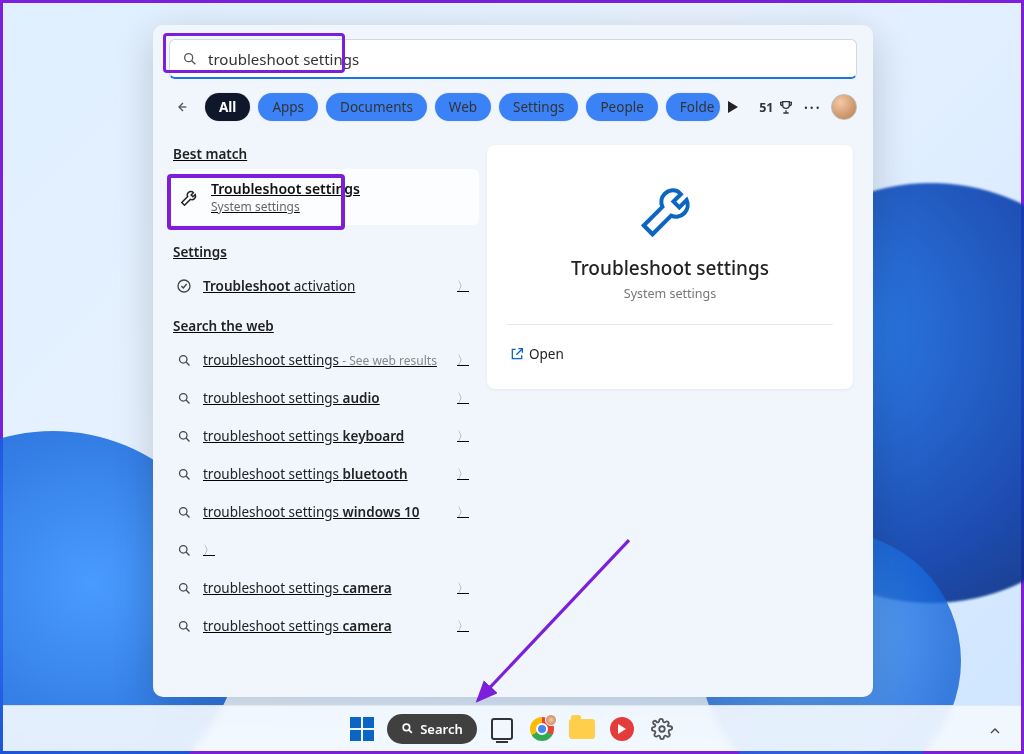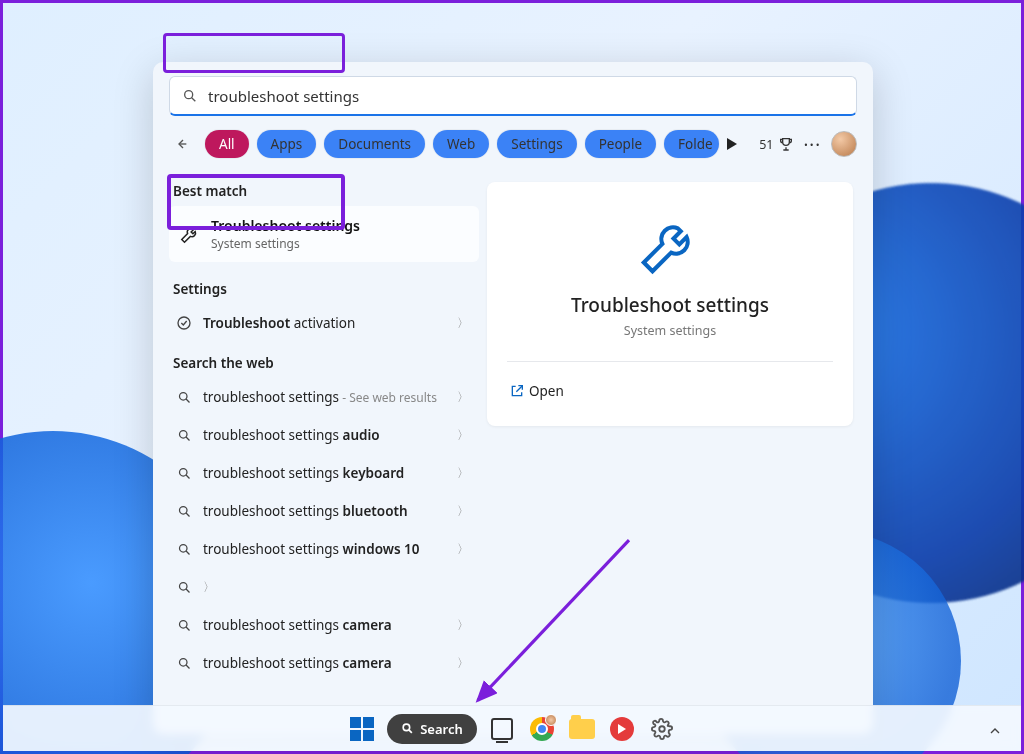--- a/index.html
+++ b/index.html
@@ -19,45 +19,45 @@
     opacity:.85; }
   .bloom3 { position:absolute; right:60px; bottom:-40px; width:260px; height:260px; border-radius:50%;
     background: radial-gradient(circle at 40% 40%, #4aa3ff 0%, #1160d6 70%);
     opacity:.8; }
 
   
   .flyout {
     position:absolute; left:150px; top:22px; width:720px; height:672px;
     background: #f1f6fc; border-radius:10px;
     box-shadow: 0 10px 40px rgba(0,0,0,.18);
-    display:flex; flex-direction:column;margin-top:37px;
+    display:flex; flex-direction:column;
   }
   .searchbar {
     margin:14px 16px 10px; height:40px; background:#fff;
     border:1px solid #cfd9e6; border-bottom:2px solid #1a73e8; border-radius:6px;
     display:flex; align-items:center; padding:0 12px;
   }
   .searchbar input { flex:1; border:none; outline:none; font-size:15px; color:#333; background:transparent; }
   .searchbar .magnify { width:16px; height:16px; margin-right:10px; color:#555; }
   .hl-search { position:absolute; left:160px; top:30px; width:182px; height:40px; border:3px solid #7b1fdb; border-radius:4px; pointer-events:none; }
 
   .filterrow {
     display:flex; align-items:center; padding:4px 16px 10px; gap:8px; position:relative;
   }
   .back { width:24px; height:24px; display:flex; align-items:center; justify-content:center; color:#555; margin-right:4px; }
   .pill { padding:5px 14px; border-radius:16px; background:#3b82f6; font-size:13.5px; color:#333; box-shadow:0 0 0 1px rgba(0,0,0,.04); white-space:nowrap; cursor:pointer; }
-  .pill.active { background:#be185d; color:#fff; font-weight:400; }
+  .pill.active { background:#0f172a; color:#fff; font-weight:700; }
   .filterrow .right { margin-left:auto; display:flex; align-items:center; gap:10px; }
-  .pts { font-size:12.5px; color:#333; display:flex; align-items:center; gap:4px; }
+  .pts { font-size:12.5px; color:#333; display:flex; align-items:center; gap:4px;font-weight:bold; }
   .dots { font-size:18px; color:#333; letter-spacing:1px; cursor:pointer; }
   .avatar { width:26px; height:26px; border-radius:50%; background: radial-gradient(circle at 35% 30%, #f3c9a6, #b97a4a); border:1px solid #bbb; }
   .playicon { width:0; height:0; border-left:10px solid #222; border-top:6px solid transparent; border-bottom:6px solid transparent; cursor:pointer; }
 
   .body { flex:1; display:flex; overflow:hidden; }
-  .leftcol { width:326px; padding:6px 0 10px 16px; overflow:hidden; }
+  .leftcol { width:326px; padding:6px 0 10px 16px; overflow:hidden;text-decoration:underline; }
   .rightcol { flex:1; padding:14px 20px 10px 8px; }
 
   .sec-head { font-size:13.5px; font-weight:600; color:#222; margin:8px 4px 6px; }
 
   .match {
     display:flex; align-items:center; gap:10px; padding:10px 10px;
     background:#fbfdff; border-radius:6px; position:relative;
   }
   .hl-match { position:absolute; left:164px; top:171px; width:178px; height:56px; border:4px solid #7b1fdb; border-radius:4px; pointer-events:none; }
   .wrench { width:22px; height:22px; color:#222; }

